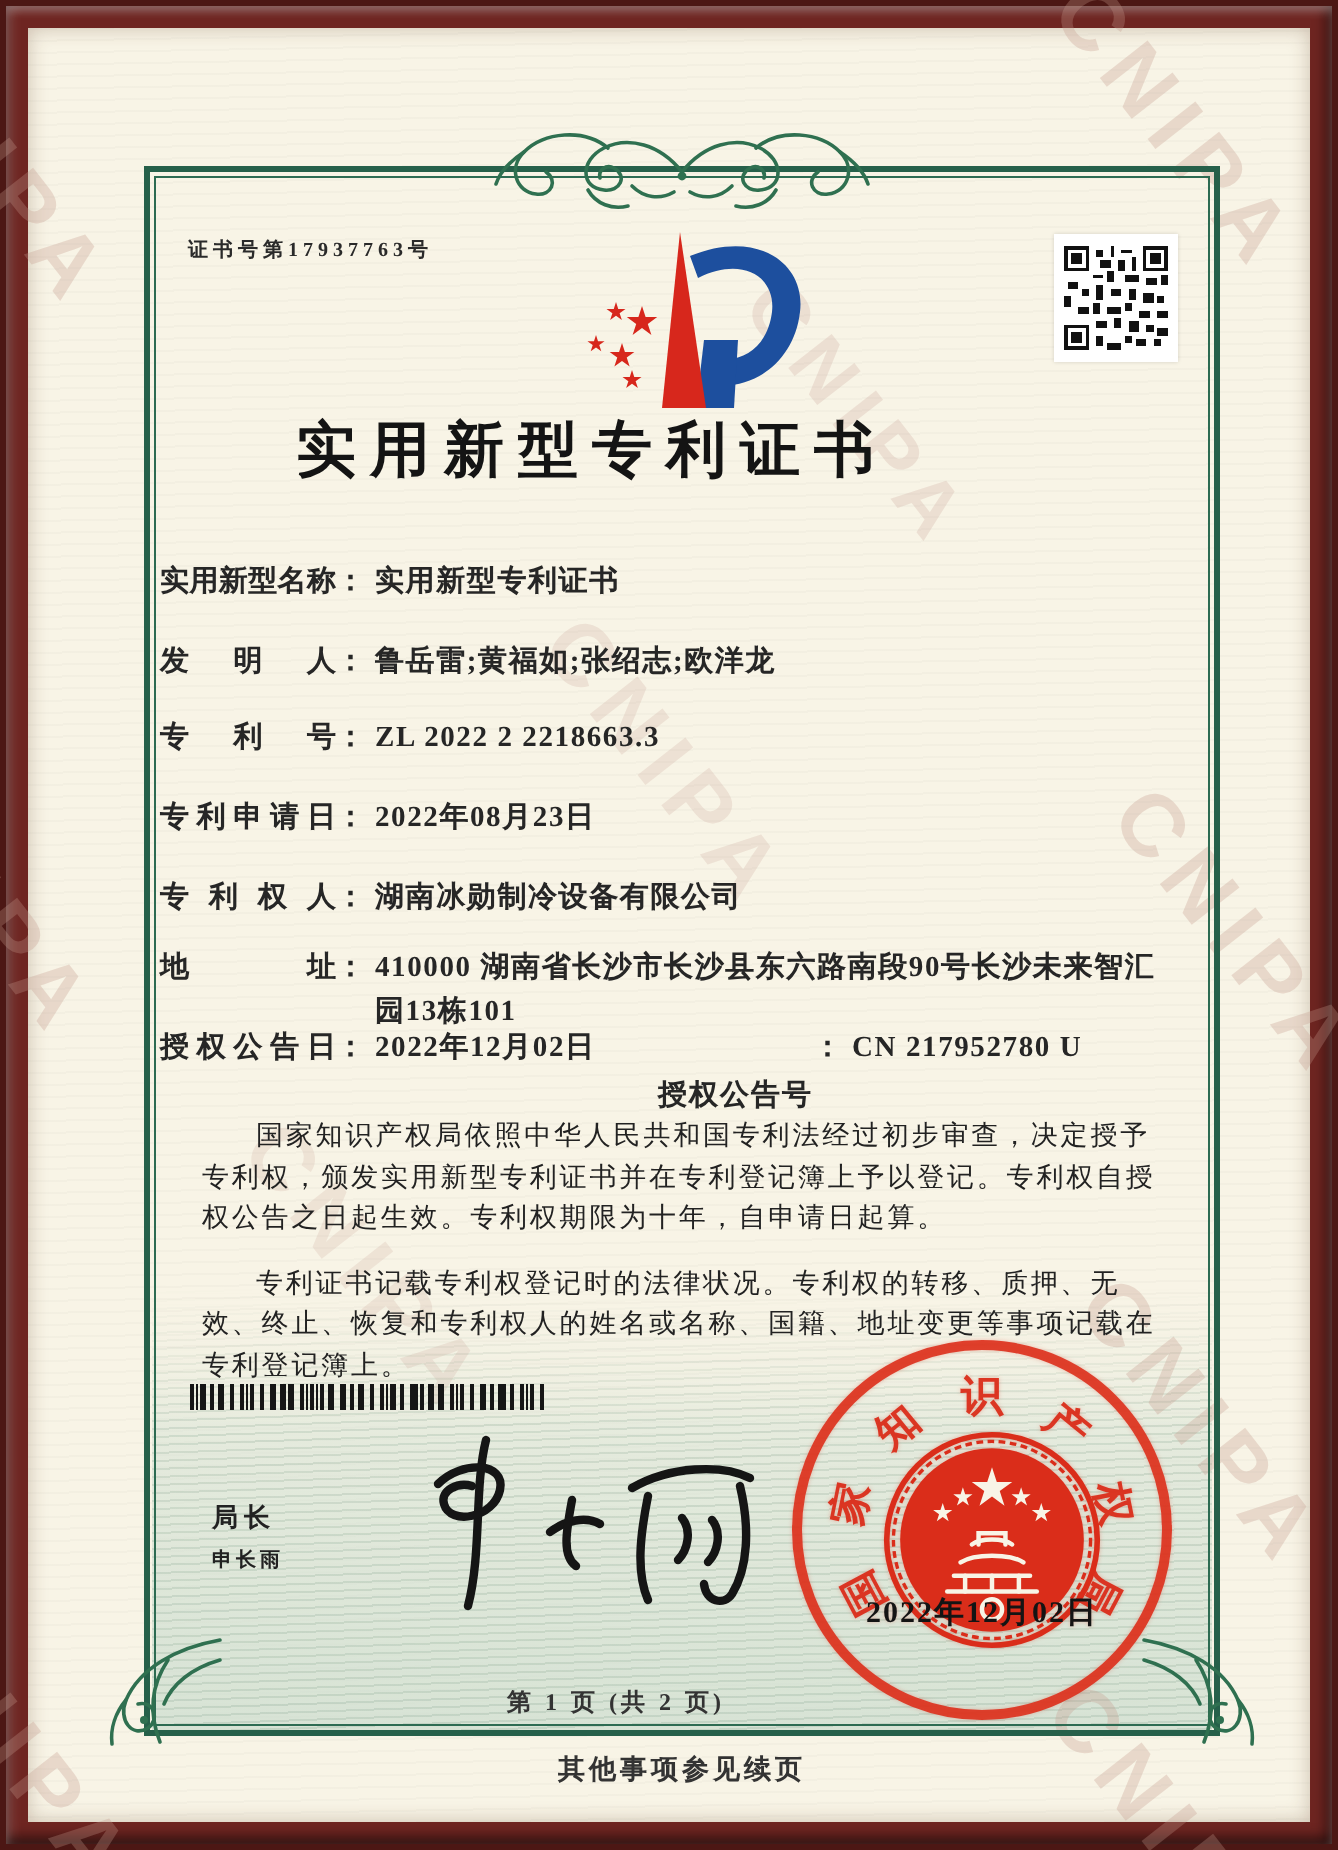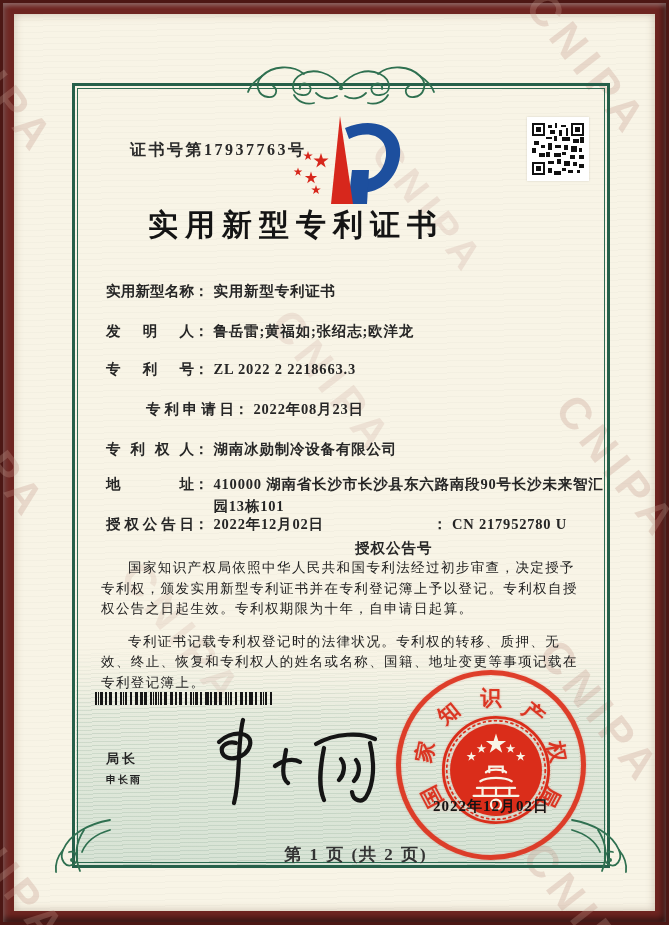--- a/index.html
+++ b/index.html
@@ -36,34 +36,34 @@
 
   .gbox{position:absolute;left:72px;top:83px;width:538px;height:785px;
     border:3px solid #26604a;box-sizing:border-box;z-index:4;}
   .gbox::after{content:"";position:absolute;inset:2px;border:1px solid #2d6b52;}
   .ornament,.flourish{position:absolute;z-index:5;}
   .orn-top{left:246px;top:62px;}
   .fl-left{left:50px;top:816px;}
   .fl-right{left:568px;top:816px;transform:scale(-1,1);}
 
   .content{position:absolute;inset:0;z-index:6;color:#1f1f1f;}
-  .cert-no{position:absolute;left:94px;top:140px;font-size:16px;font-weight:600;
-    letter-spacing:2.5px;color:#2a2a2a;margin-left:36px;}
+  .cert-no{position:absolute;left:94px;top:118px;font-size:10px;font-weight:600;
+    letter-spacing:2.5px;color:#2a2a2a;}
   .logo{position:absolute;left:283px;top:112px;}
   .qr-box{position:absolute;left:527px;top:117px;width:62px;height:64px;background:#fff;
     display:flex;align-items:center;justify-content:center;box-shadow:0 0 2px rgba(0,0,0,.15);}
   .title{position:absolute;left:72px;top:205px;width:448px;text-align:center;
     font-size:30px;font-weight:700;letter-spacing:7px;color:#141414;}
 
-  .frow{position:absolute;left:106px;width:506px;display:flex;align-items:flex-start;
+  .frow{position:absolute;left:80px;width:506px;display:flex;align-items:flex-start;
     font-size:14.5px;font-weight:600;color:#262626;line-height:1.5;}
   .flabel{display:inline-block;width:88px;flex:0 0 88px;text-align:justify;text-align-last:justify;}
   .fsep{flex:0 0 auto;}
   .fvalue{margin-left:5px;letter-spacing:.8px;}
-  .r1{top:281px;} .r2{top:321px;} .r3{top:359px;} .r4{top:399px;margin-left:40px;} .r5{top:439px;}
+  .r1{top:281px;} .r2{top:321px;} .r3{top:359px;} .r4{top:399px;} .r5{top:439px;}
   .r6{top:474px;} .r6 .fvalue{max-width:404px;}
   .rgrant{top:514px;}
   .grant2{position:absolute;left:249px;top:0;display:flex;}
   .grant2 .flabel2{letter-spacing:1px;margin-top:24px;}
 
   .body-text{position:absolute;left:89px;top:546px;width:504px;font-size:13.5px;
     color:#222;letter-spacing:1.4px;line-height:20.5px;}
   .body-text p{margin:12px;text-indent:2em;}
 
   .barcode{position:absolute;left:95px;top:692px;width:177px;height:13px;
@@ -83,21 +83,21 @@
     filter:drop-shadow(0 0 1px rgba(221,48,28,.3));}
   .seal-ring{position:absolute;inset:0;}
   .seal-ring span{position:absolute;left:50%;top:50%;width:24px;height:24px;
     margin:-12px 0 0 -12px;display:flex;align-items:center;justify-content:center;
     font-size:21px;font-weight:700;color:rgba(218,45,26,.95);}
   .emblem{position:absolute;left:39px;top:39px;}
   .seal-date{position:absolute;left:0;right:0;top:122px;text-align:center;
     font-size:15px;font-weight:700;letter-spacing:1px;color:#141414;}
 
   .page-no{position:absolute;left:72px;top:843px;width:472px;text-align:center;
-    font-size:17px;font-weight:600;letter-spacing:2px;color:#333;padding-left:48px;}
+    font-size:12px;font-weight:600;letter-spacing:2px;color:#333;}
   .cont-note{position:absolute;left:72px;top:876px;width:538px;text-align:center;
     font-size:13.5px;font-weight:600;letter-spacing:2px;color:#333;}
 </style>
 </head>
 <body>
 
 <div class="stage">
   <div class="frame-bevel"></div>
   <div class="paper"></div>
   <div class="guilloche"></div>
@@ -318,14 +318,15 @@
           <path d="M41,52 C45,49 55,49 59,52"></path>
           <path d="M44,52 V47 H56 V52"></path>
           <path d="M38,66 V73 M50,66 V73 M62,66 V73"></path>
           <circle cx="50" cy="81" r="4.5"></circle>
         </g>
       </svg>
       <div class="seal-date">2022年12月02日</div>
     </div>
 
     <div class="page-no">第 1 页 (共 2 页)</div>
+    <div class="cont-note">其他事项参见续页</div>
   </div>
 </div>
 
 </body></html>

